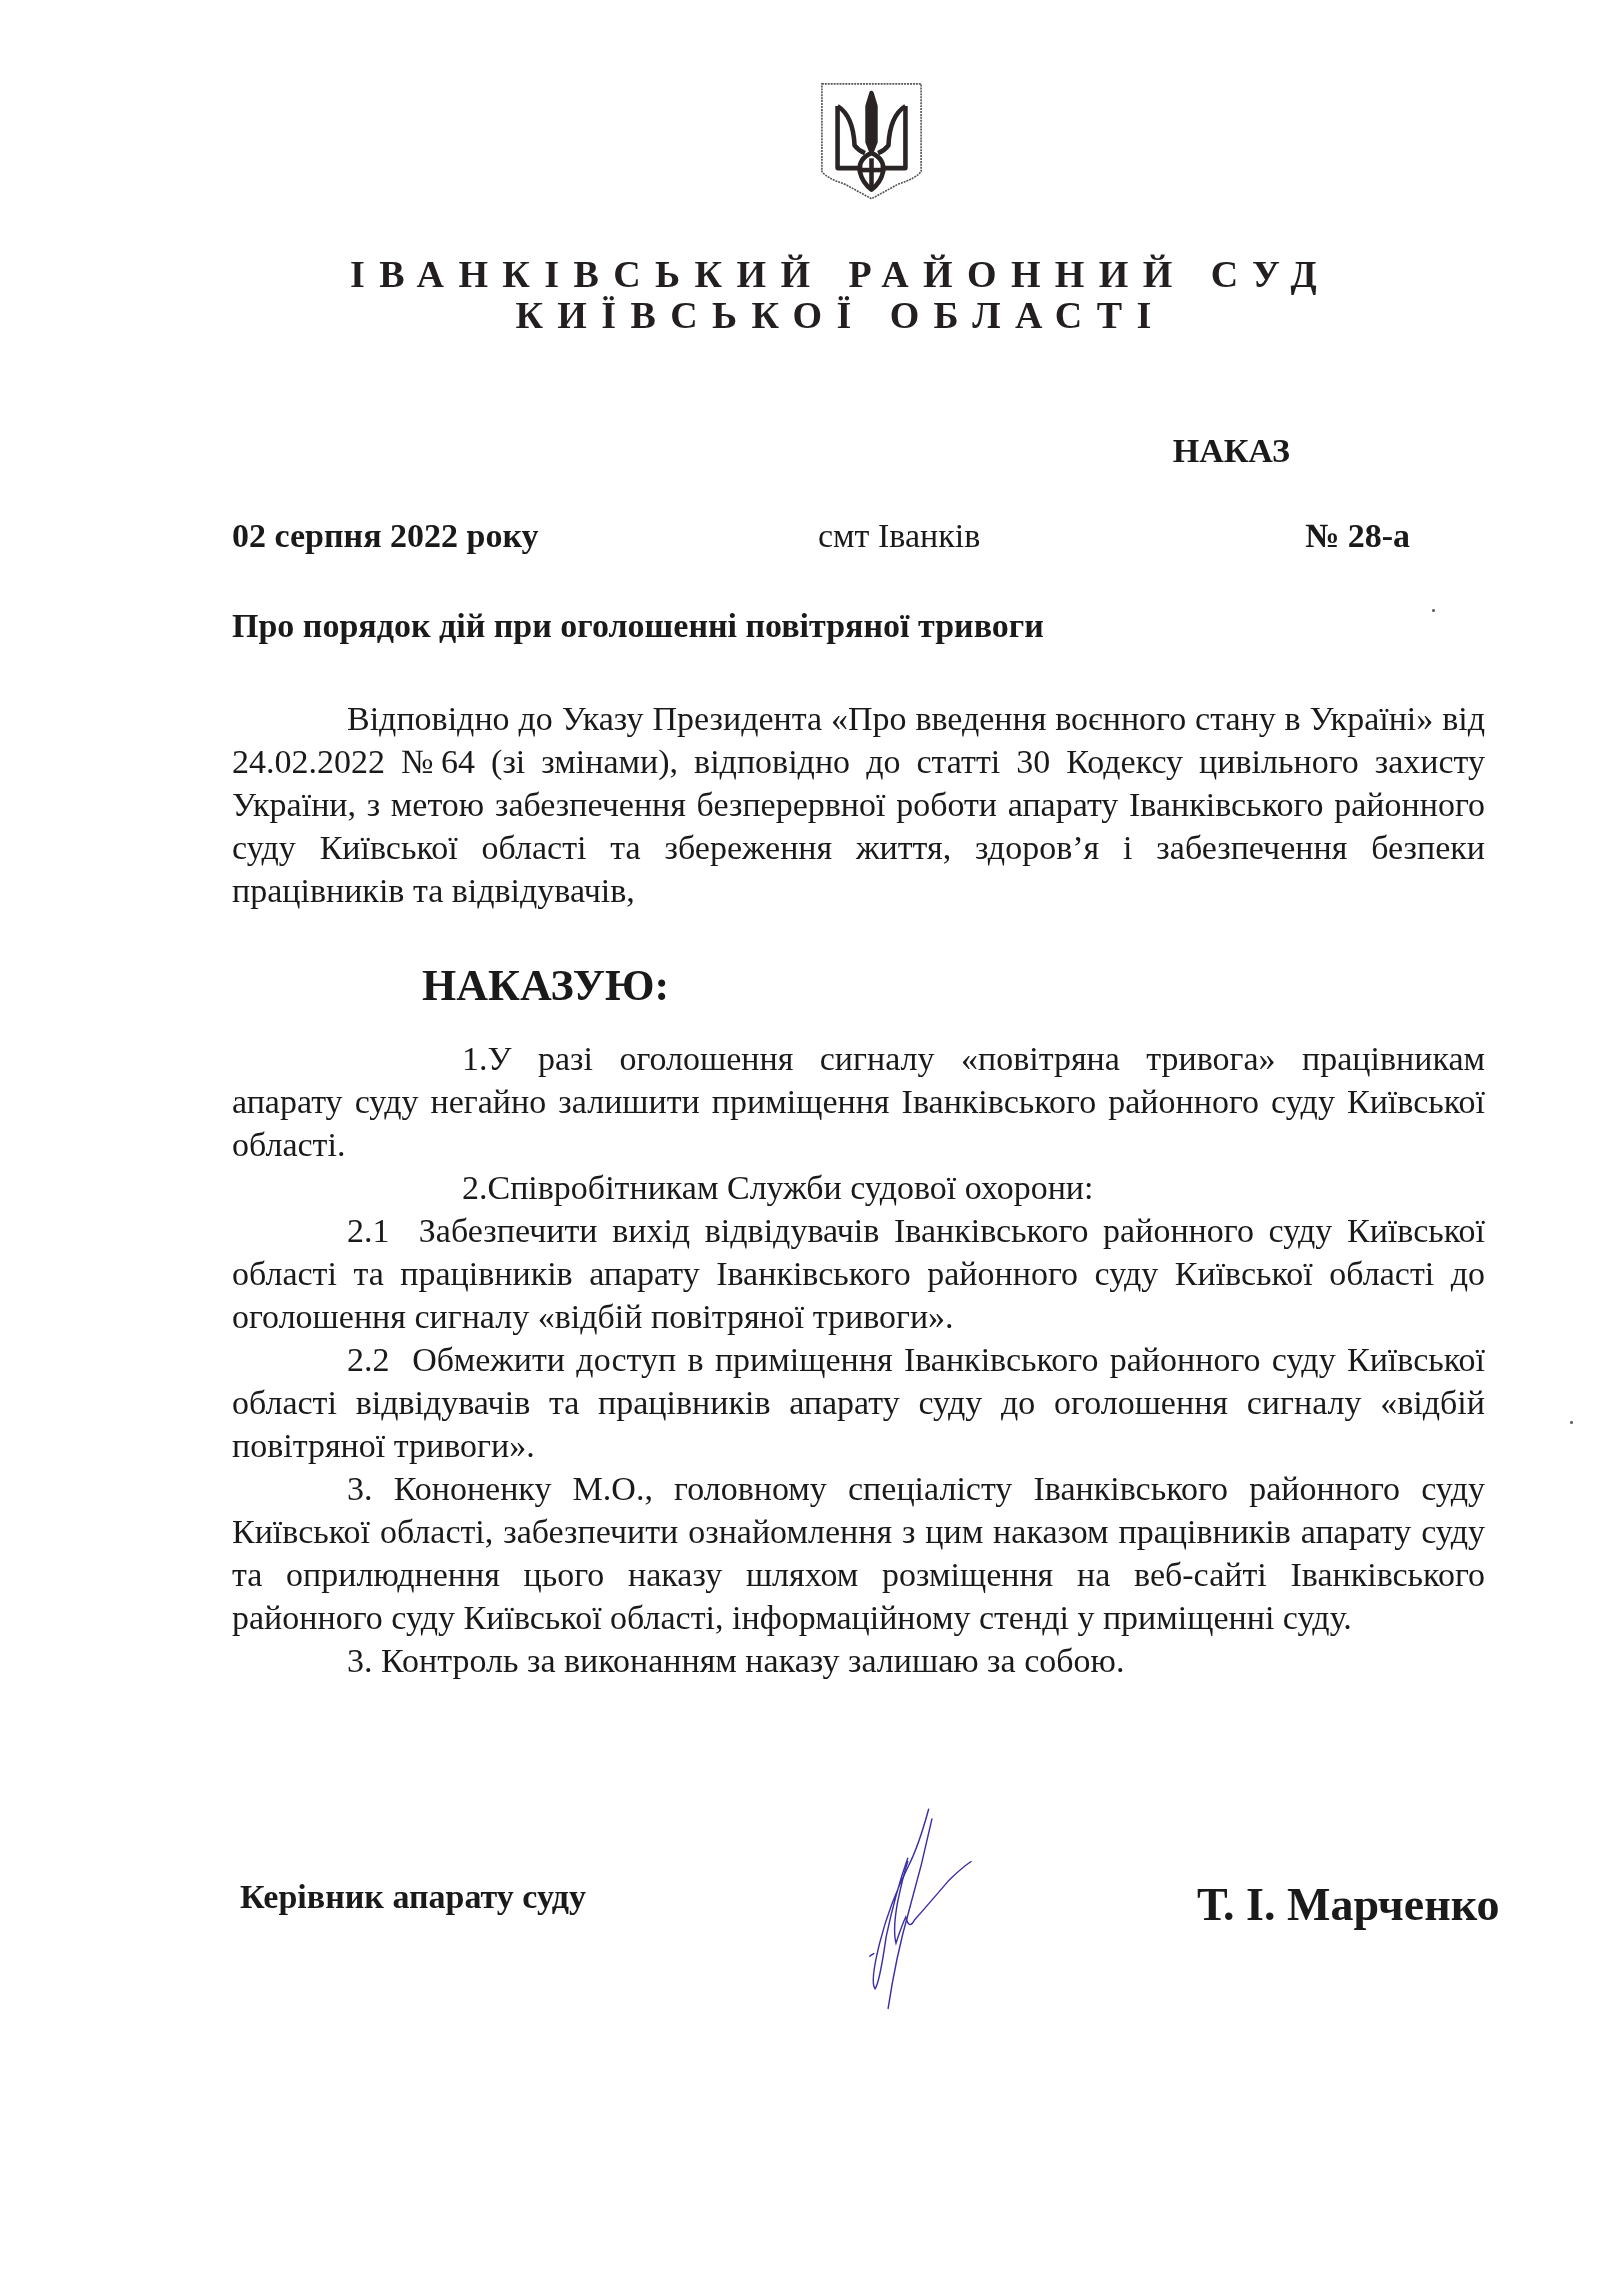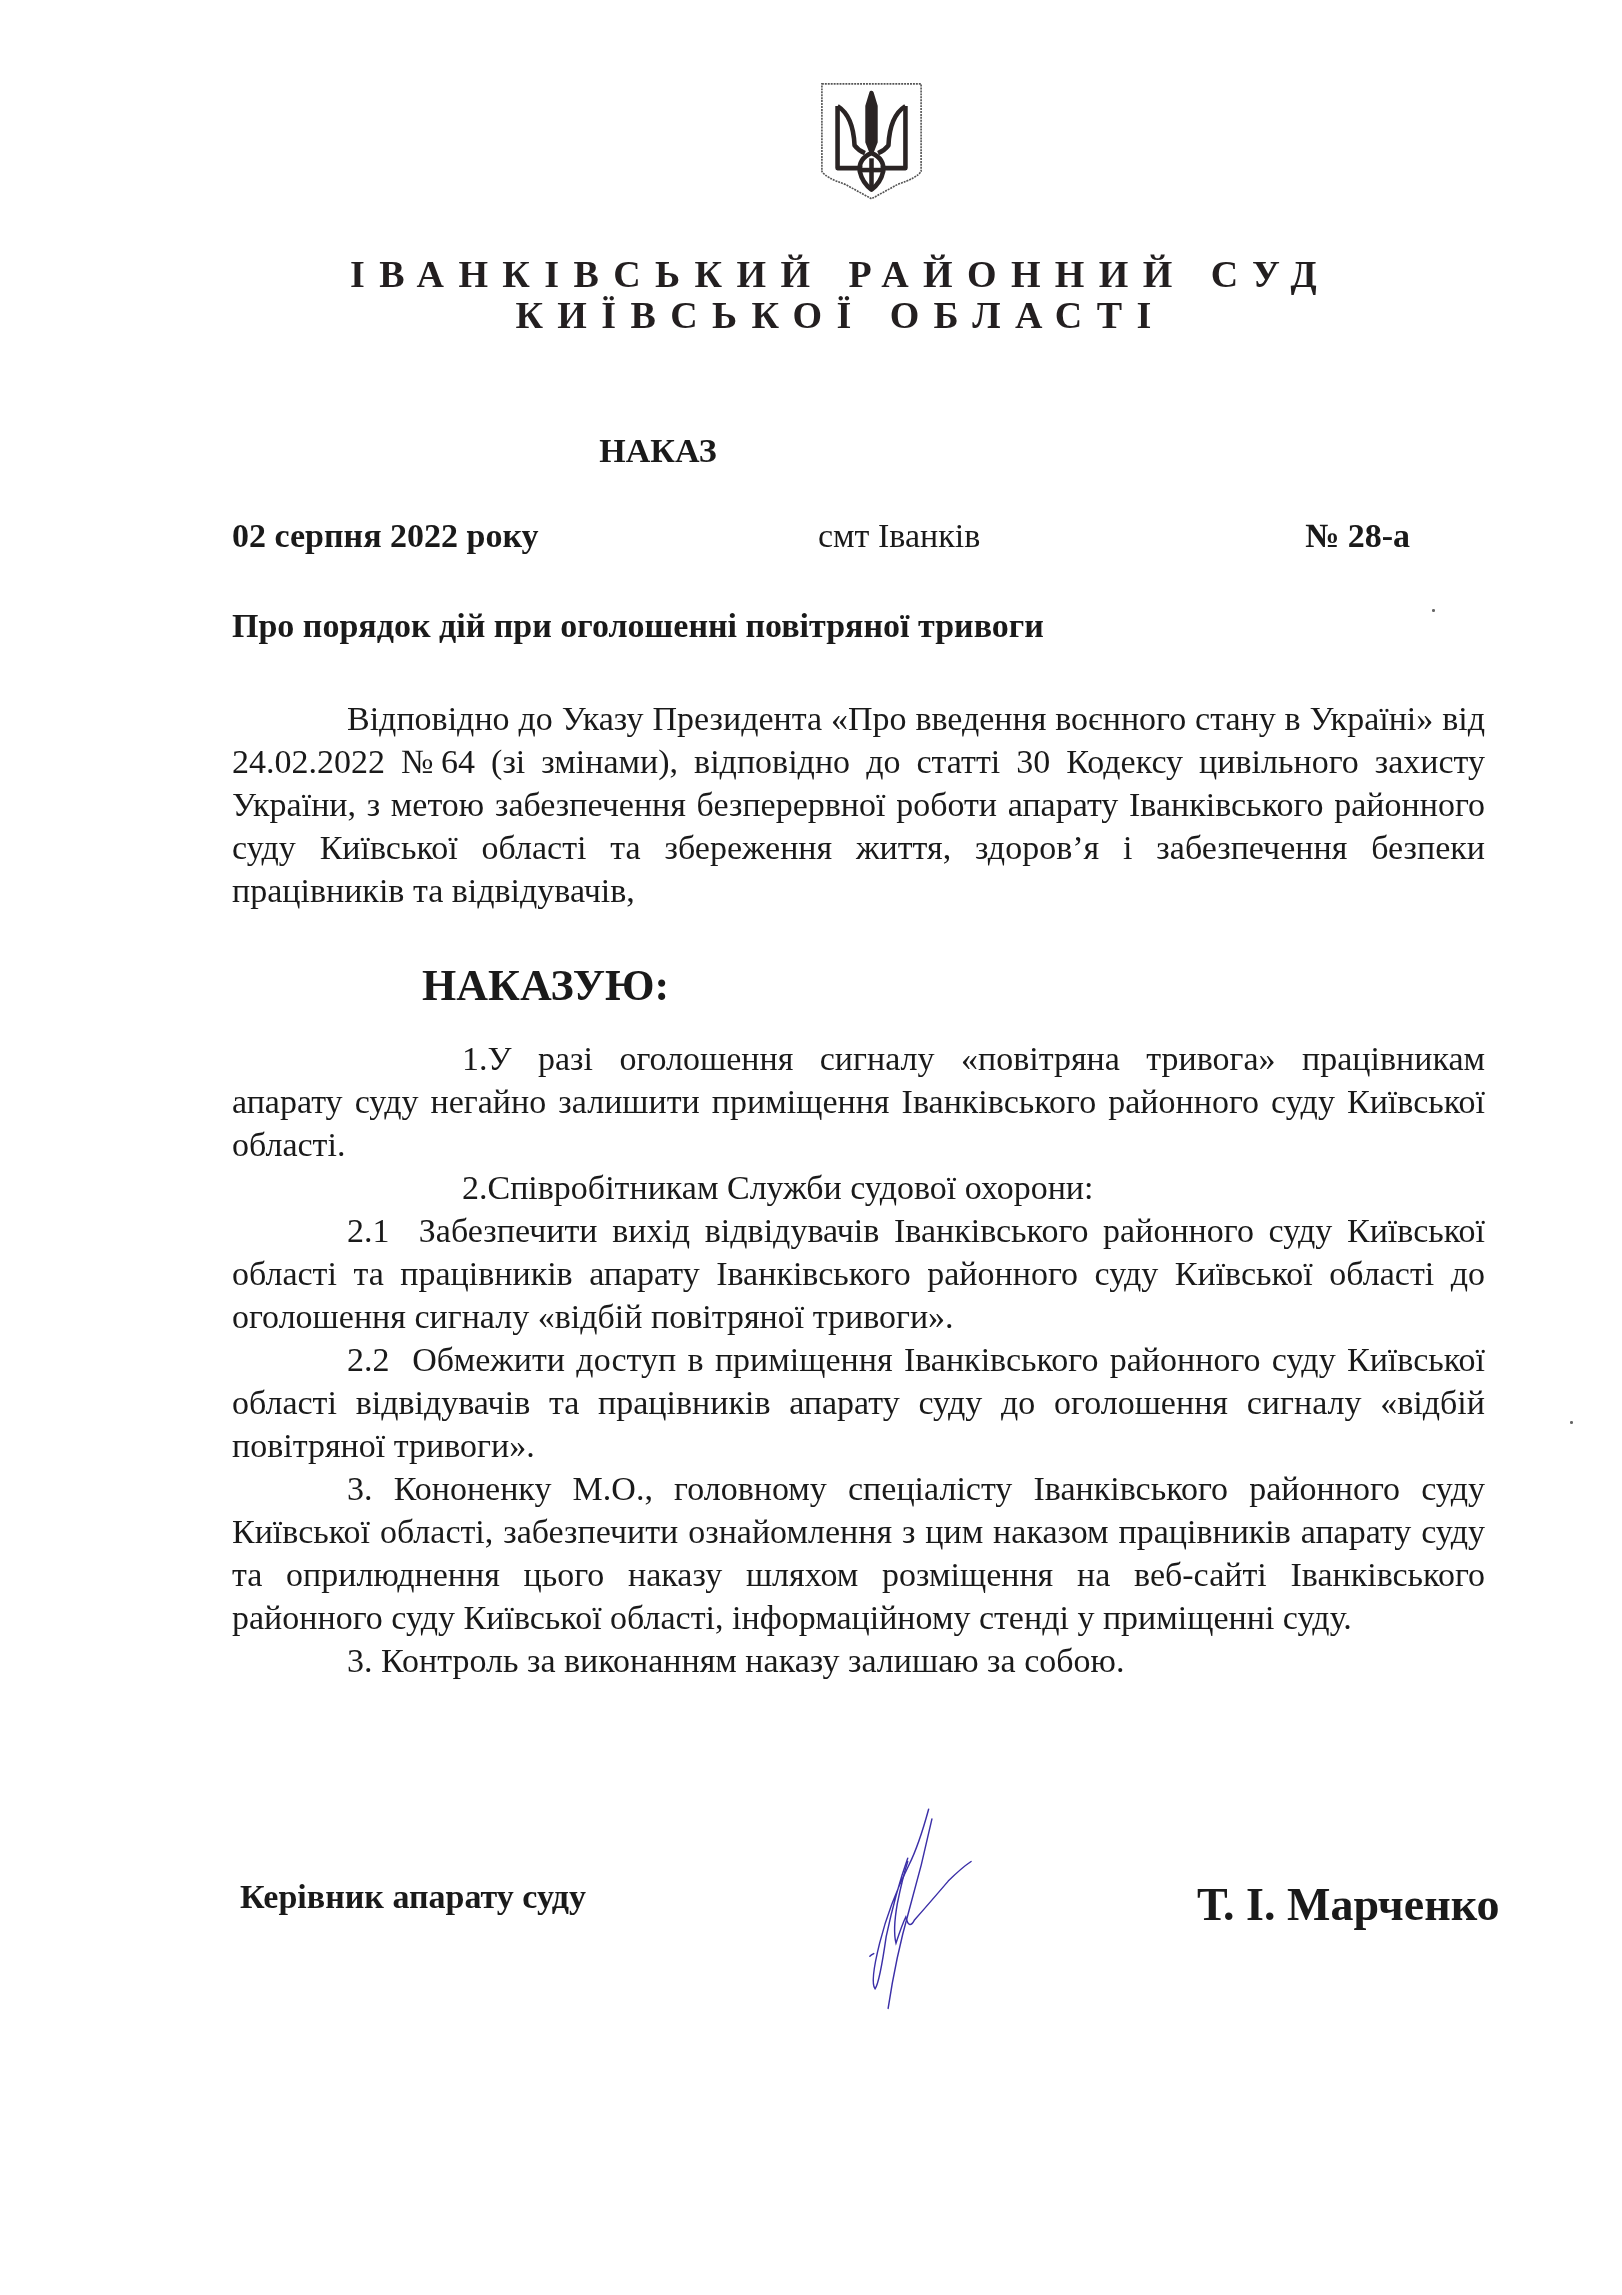--- a/index.html
+++ b/index.html
@@ -4,21 +4,21 @@
 <style>
   html, body { margin: 0; padding: 0; background: #ffffff; }
   body { width: 1622px; height: 2295px; position: relative; overflow: hidden;
          font-family: "Liberation Serif", "DejaVu Serif", serif; color: #1a1a1a; }
   .abs { position: absolute; }
   #emblem { left: 819px; top: 80px; width: 105px; height: 124px; }
   .court { left: 0; width: 1622px; text-align: center; font-weight: bold;
            font-size: 38px; letter-spacing: 14.4px; color: #231f20; }
   #court1 { top: 252px; padding-left: 59px; box-sizing: border-box; }
   #court2 { top: 293px; padding-left: 59px; box-sizing: border-box; }
-  #doc-type { left: 0; width: 1290px; text-align: center; top: 432px;
+  #doc-type { left: 0; width: 1290px; text-align: right; top: 432px;
               font-size: 34px; font-weight: bold; padding-left: 26px; box-sizing: border-box; }
   .meta { top: 517px; font-size: 34px; }
   #date { left: 232px; font-weight: bold; }
   #place { left: 818px; }
   #number { left: 1305px; font-weight: bold; }
   #subject { left: 232px; top: 607px; font-size: 34px; font-weight: bold; }
   .body-text { left: 232px; width: 1253px; font-size: 34px; line-height: 43px;
                text-align: justify; }
   .para { margin: 0; text-indent: 115px; text-align: justify; }
   .para.last-left { text-align-last: left; }

